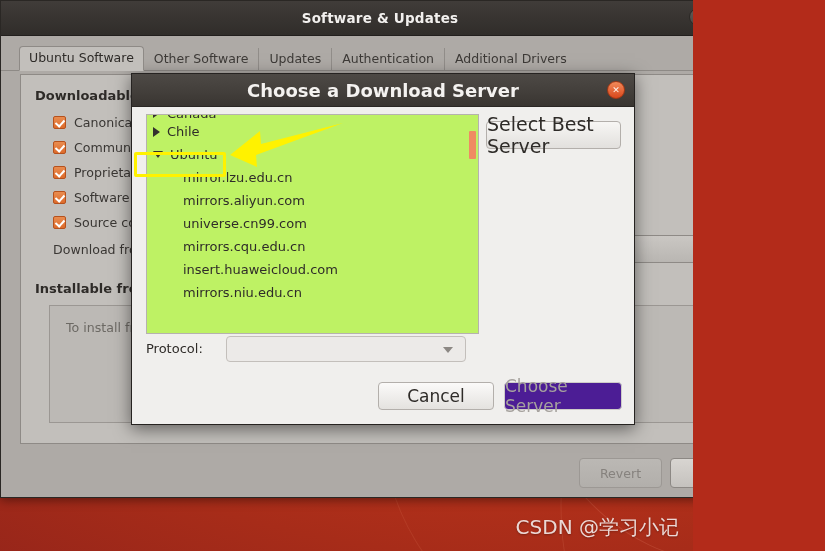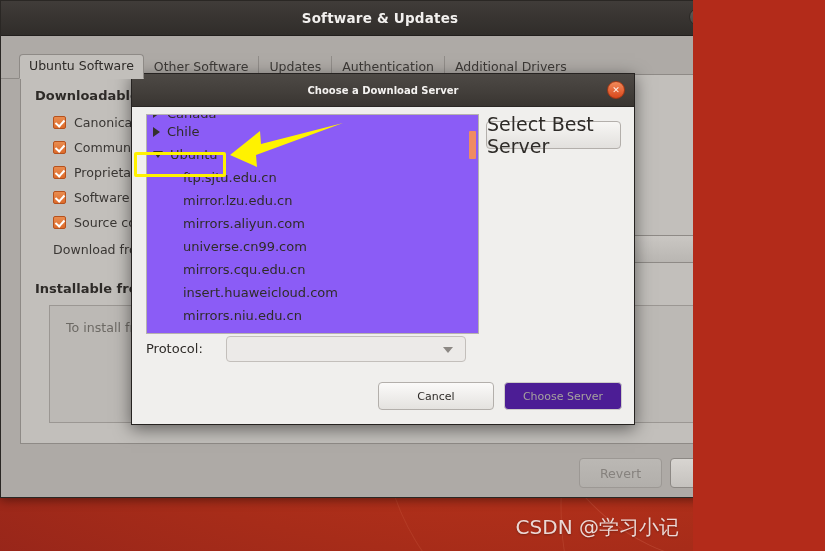--- a/index.html
+++ b/index.html
@@ -73,21 +73,20 @@
   .wbtn .sq { width: 8px; height: 8px; border: 1.6px solid #d5d0cb; box-sizing: border-box; }
 
   
   #tabbar {
     display: flex;
     align-items: flex-end;
     height: 30px;
     padding: 5px 0 0 18px;
     background: #aeaaa6;
     position: relative;
-    margin-top: 8px;
   }
   #tabbar::after {
     content: ""; position: absolute; left: 0; right: 0; bottom: 0; height: 1px;
     background: #8e8a86;
   }
   .tab {
     font-size: 12.5px;
     color: #3d3a37;
     padding: 5px 10px 6px 10px;
     border-right: 1px solid #918d89;
@@ -212,36 +211,36 @@
     box-sizing: border-box;
   }
   #dialog-titlebar {
     height: 32px;
     background: linear-gradient(to bottom, #4d4945 0%, #433f3b 55%, #393531 100%);
     border-bottom: 1px solid #2a2724;
     display: flex; align-items: center; justify-content: center;
     position: relative;
   }
   #dialog-title {
-    color: #f4f2f0; font-size: 10px; font-weight: bold;
+    color: #f4f2f0; font-size: 18px; font-weight: bold;
   }
   #dialog-close {
     position: absolute; right: 9px; top: 7px;
     width: 18px; height: 18px; border-radius: 50%;
     background: linear-gradient(to bottom, #f18a5a, #d9481c);
     border: 1px solid #a33714;
     box-sizing: border-box;
     display: flex; align-items: center; justify-content: center;
     color: #fff2ea; font-size: 9px; line-height: 1;
   }
   #server-list {
     position: absolute;
     left: 14px; top: 40px;
     width: 333px; height: 220px;
-    background: #8b5cf6;
+    background: #bef264;
     border: 1px solid #b6b2ae;
     box-sizing: border-box;
     overflow: hidden;
   }
   .srow {
     height: 23px;
     display: flex; align-items: center;
     font-size: 13px; color: #2f2c29;
     white-space: nowrap;
   }
@@ -298,21 +297,21 @@
   #protocol-combo .arrow {
     position: absolute; right: 12px; top: 10px;
     width: 0; height: 0;
     border-left: 5px solid transparent;
     border-right: 5px solid transparent;
     border-top: 6px solid #8c8884;
   }
   .dbtn {
     position: absolute; height: 28px;
     border-radius: 4px; border: 1px solid #b3afab;
-    font-size: 11px;
+    font-size: 17px;
     display: flex; align-items: center; justify-content: center;
     box-sizing: border-box;
   }
   #cancel-button {
     left: 246px; top: 308px; width: 116px;
     background: linear-gradient(to bottom, #fbfaf9, #e4e2df);
     color: #2e2b28;
   }
   #choose-server-button {
     left: 372px; top: 308px; width: 118px;
@@ -439,21 +438,20 @@
         <span>Canada</span>
       </div>
       <div class="srow country">
         <span class="tri collapsed"></span>
         <span>Chile</span>
       </div>
       <div class="srow country">
         <span class="tri expanded"></span>
         <span>Ubuntu</span>
       </div>
-      <div class="srow mirror">ftp.sjtu.edu.cn</div>
       <div class="srow mirror">mirror.lzu.edu.cn</div>
       <div class="srow mirror">mirrors.aliyun.com</div>
       <div class="srow mirror">universe.cn99.com</div>
       <div class="srow mirror">mirrors.cqu.edu.cn</div>
       <div class="srow mirror">insert.huaweicloud.com</div>
       <div class="srow mirror">mirrors.niu.edu.cn</div>
 
       <div id="list-scrollbar">
         <div id="list-thumb"></div>
       </div>

